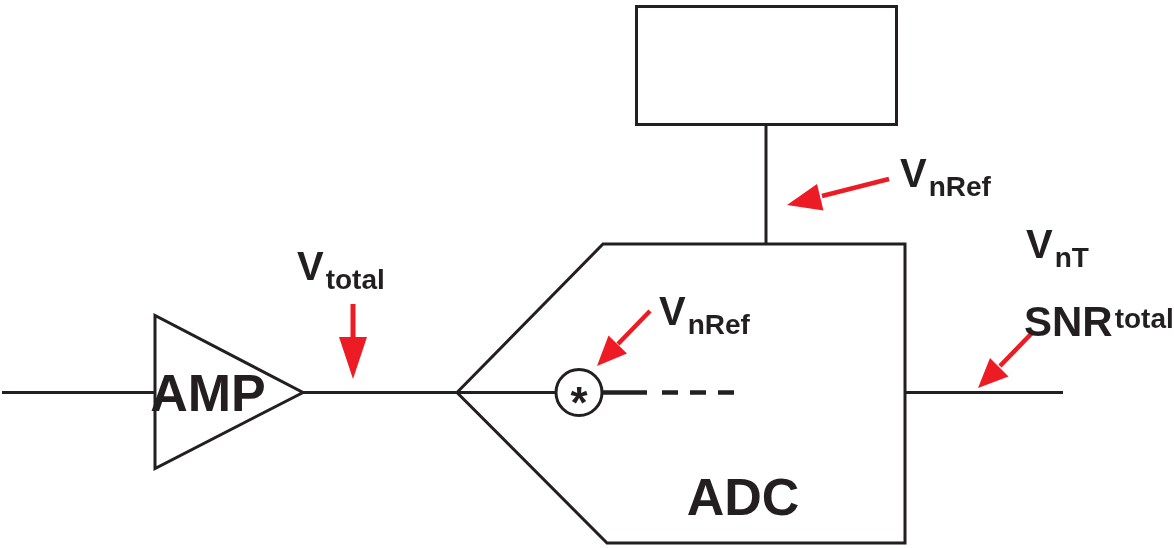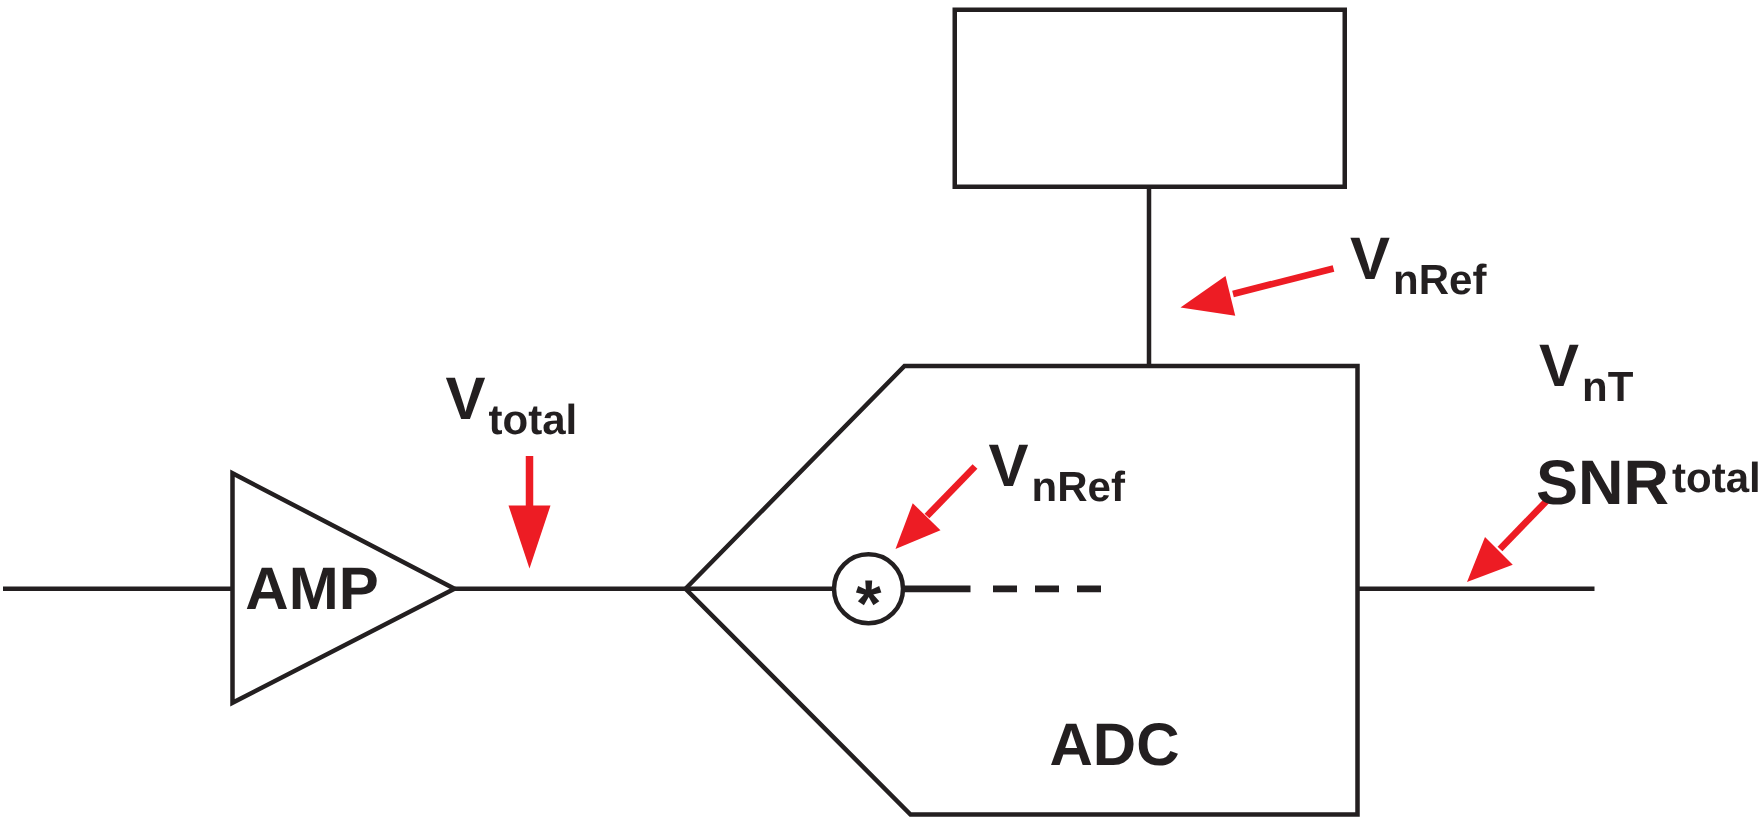--- a/index.html
+++ b/index.html
@@ -27,21 +27,21 @@
   .shape      { stroke: var(--line); stroke-width: 3; fill: #ffffff; }
   .arrow-shaft { stroke: var(--accent); fill: none; }
   .arrow-head  { fill: var(--accent); stroke: none; }
 
   
   .block-label {
     position: absolute;
     display: flex;
     align-items: center;
     justify-content: center;
-    font-size: 40px;
+    font-size: 52px;
     line-height: 1;
     letter-spacing: 0px;
   }
   .ref-label  { left: 636px; top: 6px;   width: 261px; height: 118px; font-size: 38px; }
   .amp-label  { left: 148px; top: 371px; width: 120px; height: 44px; }
   .adc-label  { left: 668px; top: 477px; width: 150px; height: 40px; }
 
   .asterisk {
     position: absolute;
     left: 559px; top: 381px; width: 40px;

